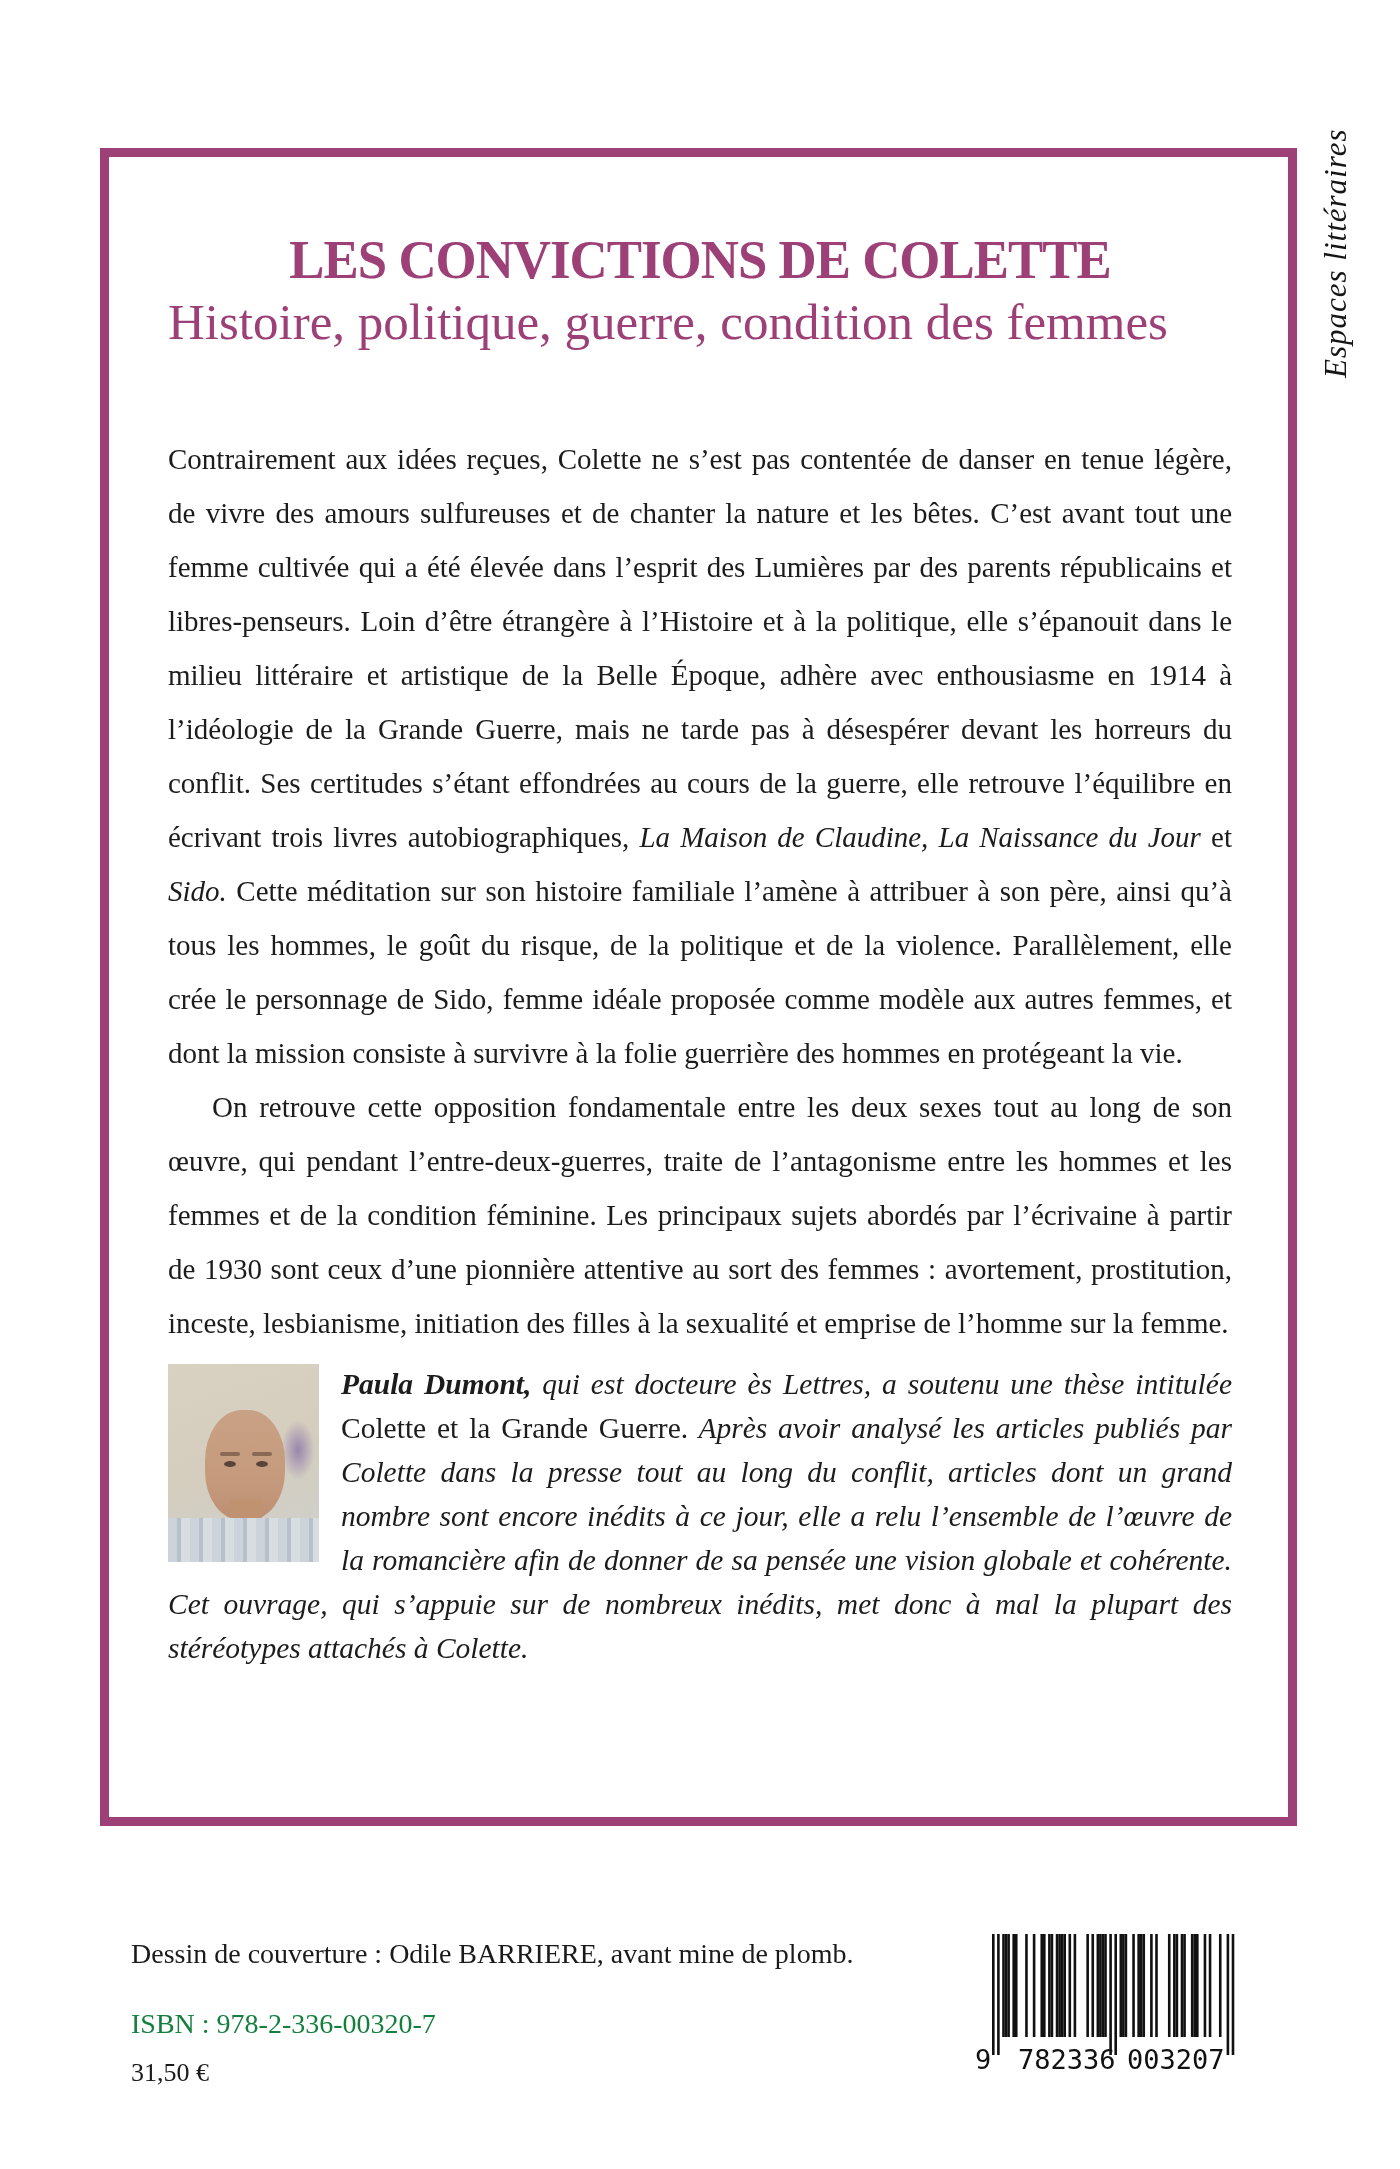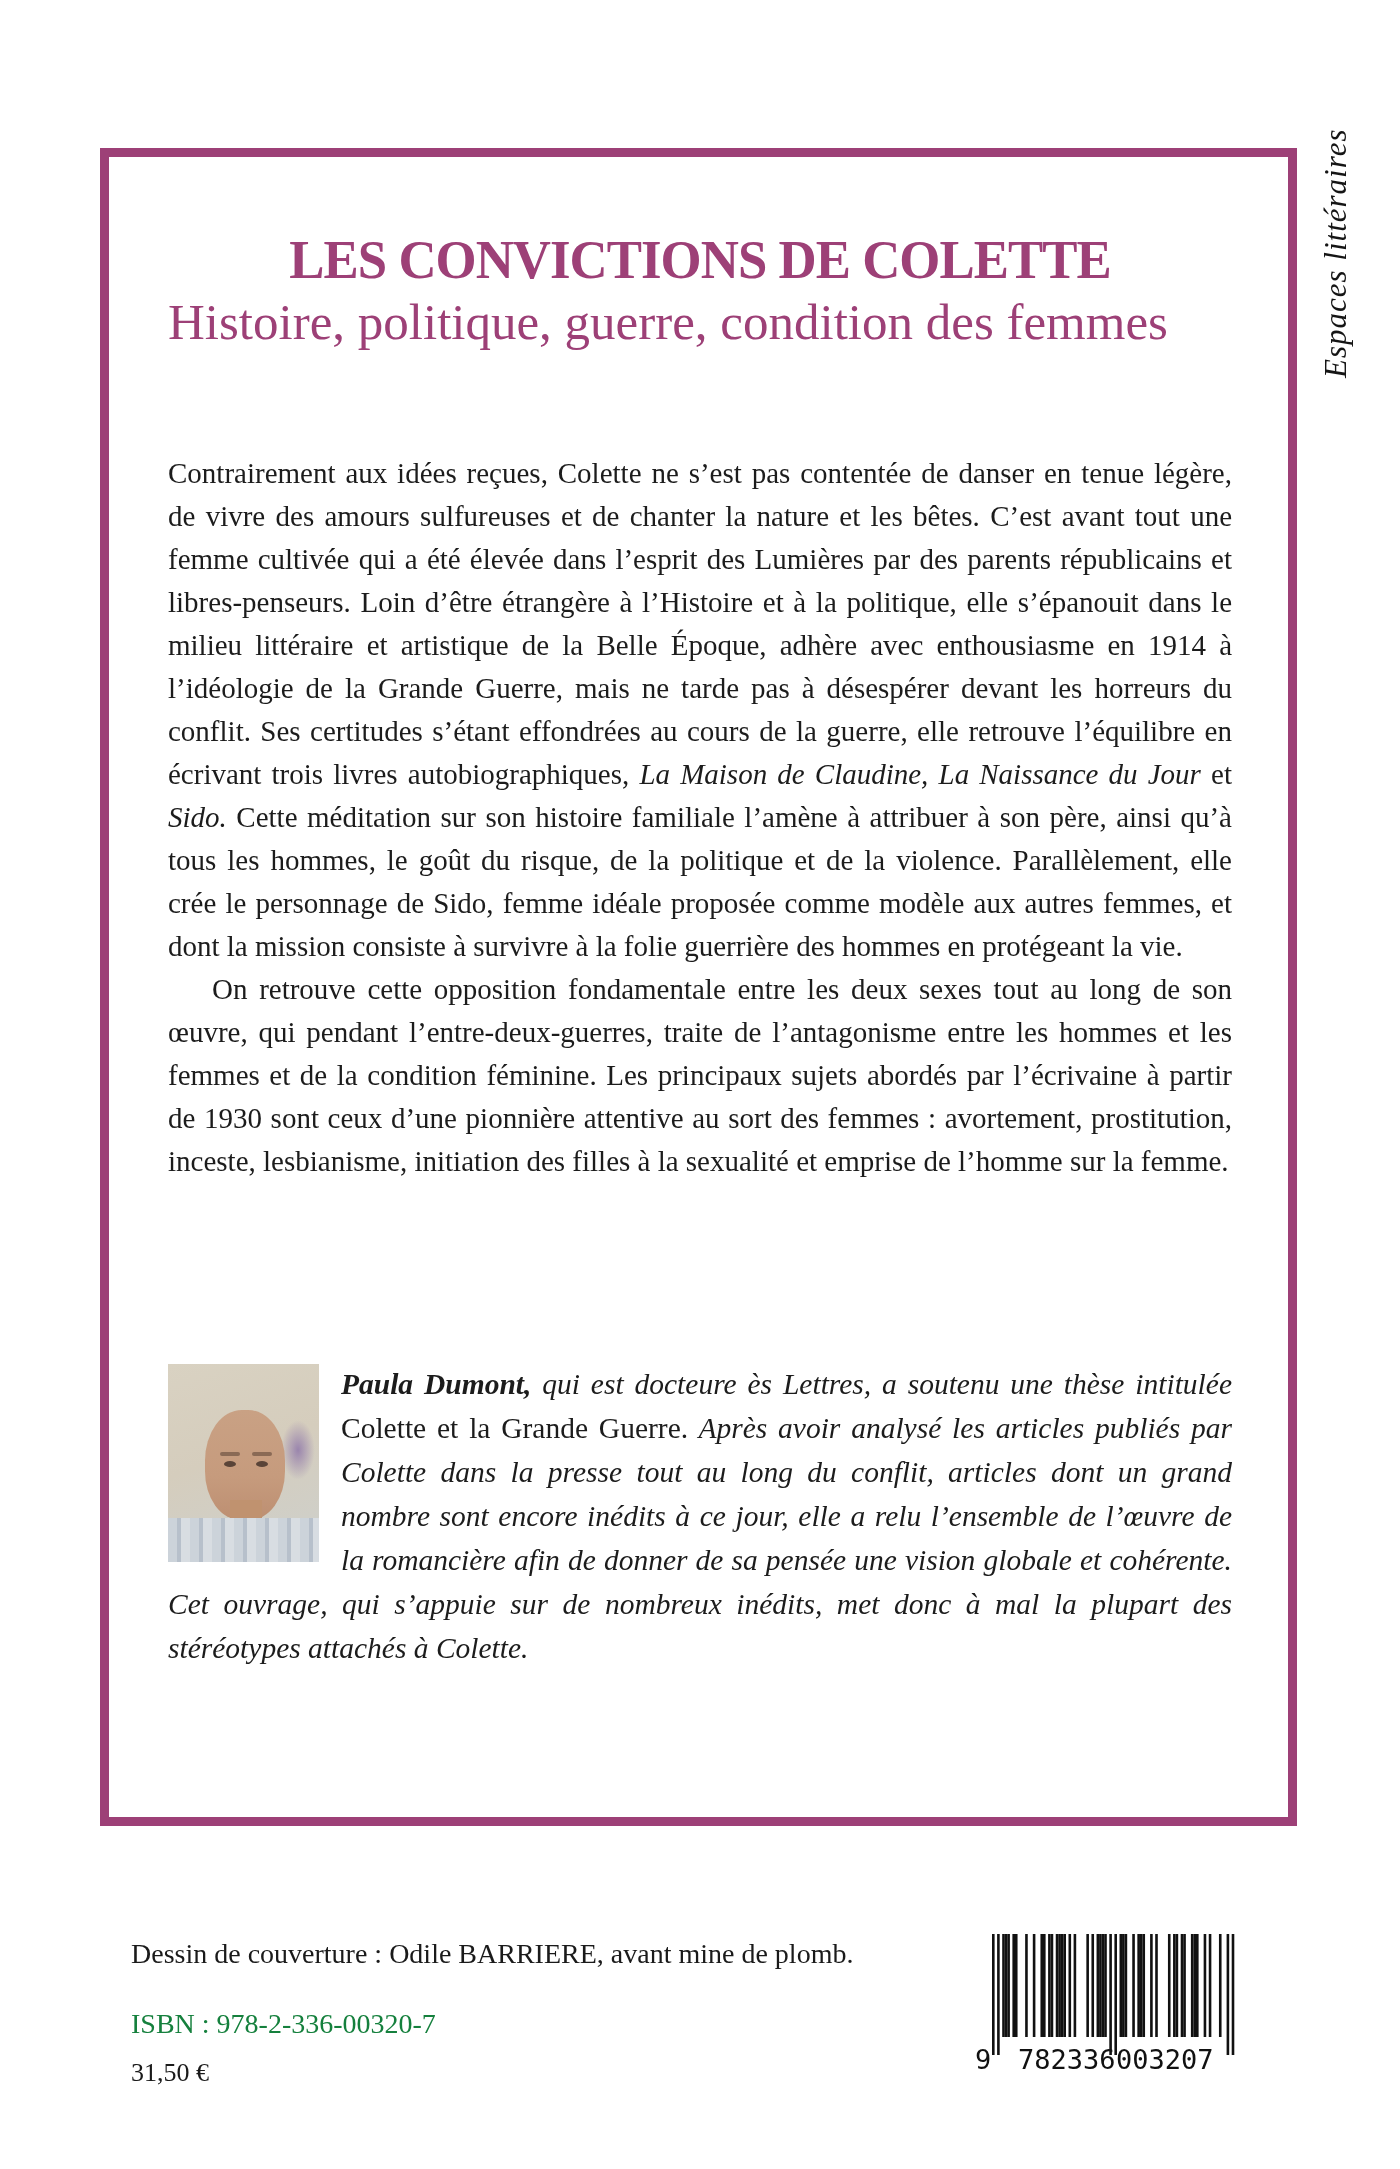--- a/index.html
+++ b/index.html
@@ -28,22 +28,22 @@
     transform:scaleX(.96); transform-origin:center;
     white-space:nowrap;
   }
   .subtitle {
     position:absolute; left:168px; top:298px; width:1064px;
     color:var(--accent,#9d4077);
     font-size:51px; font-weight:normal; line-height:48px;
     white-space:nowrap;
   }
   .synopsis {
-    position:absolute; left:168px; top:452px; width:1064px;
-    font-size:29px; line-height:43px; text-align:justify;
+    position:absolute; left:168px; top:432px; width:1064px;
+    font-size:29px; line-height:54px; text-align:justify;
   }
   .synopsis p { margin:0; }
   .synopsis p.indent { text-indent:44px; }
   .bio {
     position:absolute; left:168px; top:1362px; width:1064px;
     font-size:29.5px; line-height:44px; text-align:justify;
   }
   .bio-text { font-style:italic; }
   .seg-n { font-style:normal; font-weight:normal; }
   .seg-i { font-style:italic; font-weight:normal; }
@@ -97,21 +97,21 @@
     background:#ffffff;
   }
   .barcode svg { position:absolute; left:0; top:0; }
   .barcode-digits {
     position:absolute; left:0; top:112px; width:266px; height:30px;
     font-family:"DejaVu Sans Mono", monospace; font-size:27px; color:#111;
   }
   .bd { position:absolute; top:0; letter-spacing:0; white-space:nowrap; }
   .bd-0 { left:0px; }
   .bd-1 { left:43px;text-align:right; }
-  .bd-2 { left:141px; }
+  .bd-2 { left:152px; }
 </style>
 </head>
 <body>
 
 <div class="frame"></div>
 
 <div class="collection">Espaces littéraires</div>
 
 <h1 class="title">LES CONVICTIONS DE COLETTE</h1>
 <h2 class="subtitle">Histoire, politique, guerre, condition des femmes</h2>

